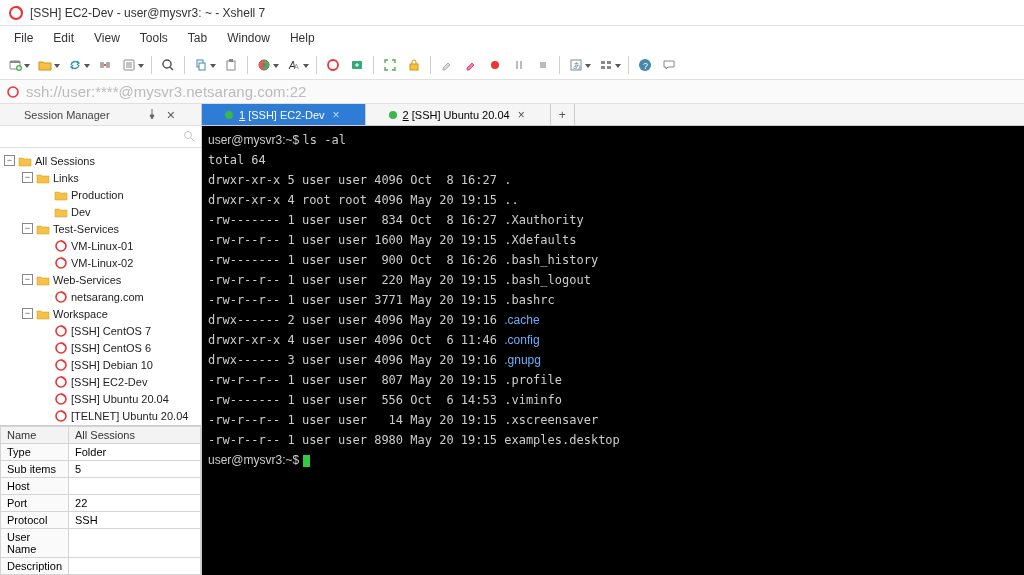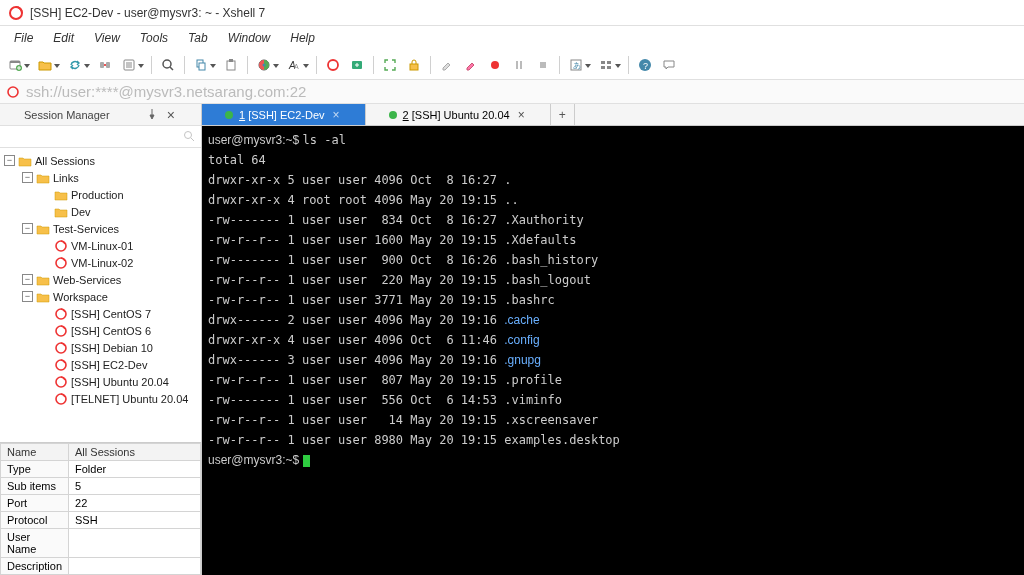--- a/index.html
+++ b/index.html
@@ -2,21 +2,21 @@
 <html><head>
 <meta charset="utf-8">
 <style>
 * { margin: 0; padding: 0; box-sizing: border-box; font-family: "Segoe UI", Tahoma, sans-serif; }
 body { background: #fff; font-size: 12px; overflow: hidden; width: 1024px; height: 575px; }
 
 .titlebar { height: 26px; background: #fff; display: flex; align-items: center; padding: 0 8px; border-bottom: 1px solid #e0e0e0; }
 .titlebar .logo { width: 16px; height: 16px; margin-right: 6px; display: flex; align-items: center; justify-content: center; }
 .titlebar .title-text { font-size: 12px; color: #333; }
 
-.menubar { height: 24px; display: flex; align-items: center; padding: 0 4px; font-style: italic; }
+.menubar { height: 24px; display: flex; align-items: center; padding: 0 4px; }
 .menubar .menu-item { padding: 3px 10px; cursor: default; color: #333; }
 
 .toolbar { height: 30px; display: flex; align-items: center; padding: 0 4px; gap: 2px; border-bottom: 1px solid #e0e0e0; }
 .toolbar .tbtn { width: 22px; height: 22px; display: flex; align-items: center; justify-content: center; cursor: default; border-radius: 2px; position: relative; }
 .toolbar .sep { width: 1px; height: 18px; background: #d0d0d0; margin: 0 3px; }
 .toolbar .tbtn.drop::after { content: ""; border-left: 3px solid transparent; border-right: 3px solid transparent; border-top: 4px solid #555; position: absolute; right: -4px; top: 10px; }
 .toolbar .tbtn.drop { margin-right: 6px; }
 
 .addrbar { height: 24px; display: flex; align-items: center; padding: 0 6px; background: #fafafa; border-bottom: 1px solid #e0e0e0; }
 .addrbar .addr-icon { width: 16px; height: 16px; margin-right: 4px; display: flex; align-items: center; }
@@ -337,20 +337,30 @@
         </div>
         <div class="node lvl1">
           <span class="toggle">−</span>
           <span class="ticon folder-ico">
             <svg width="14" height="12" viewBox="0 0 14 12">
               <path d="M1 3h4l1 1h7v7H1z" fill="#f7c04a" stroke="#c90" stroke-width="0.5"></path>
             </svg>
           </span>
           <span class="tlabel">Web-Services</span>
         </div>
+        <div class="node lvl2">
+          <span class="spacer"></span>
+          <span class="ticon swirl">
+            <svg width="14" height="14" viewBox="0 0 14 14">
+              <circle cx="7" cy="7" r="5" fill="none" stroke="#e33" stroke-width="1.6"></circle>
+              <path d="M7 2a5 5 0 0 1 4 3" fill="none" stroke="#e33" stroke-width="1.6"></path>
+            </svg>
+          </span>
+          <span class="tlabel">netsarang.com</span>
+        </div>
         <div class="node lvl1">
           <span class="toggle">−</span>
           <span class="ticon folder-ico">
             <svg width="14" height="12" viewBox="0 0 14 12">
               <path d="M1 3h4l1 1h7v7H1z" fill="#f7c04a" stroke="#c90" stroke-width="0.5"></path>
             </svg>
           </span>
           <span class="tlabel">Workspace</span>
         </div>
         <div class="node lvl2">
@@ -425,20 +435,24 @@
               <th>Name</th>
               <th>All Sessions</th>
             </tr>
             <tr>
               <td>Type</td>
               <td>Folder</td>
             </tr>
             <tr>
               <td>Sub items</td>
               <td>5</td>
+            </tr>
+            <tr>
+              <td>Host</td>
+              <td></td>
             </tr>
             <tr>
               <td>Port</td>
               <td>22</td>
             </tr>
             <tr>
               <td>Protocol</td>
               <td>SSH</td>
             </tr>
             <tr>

